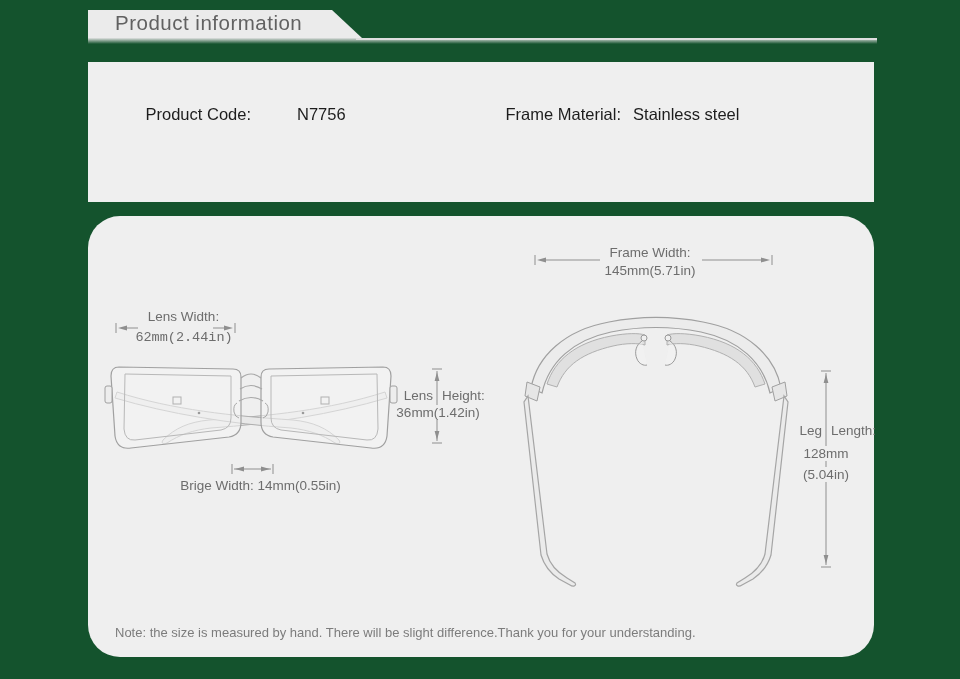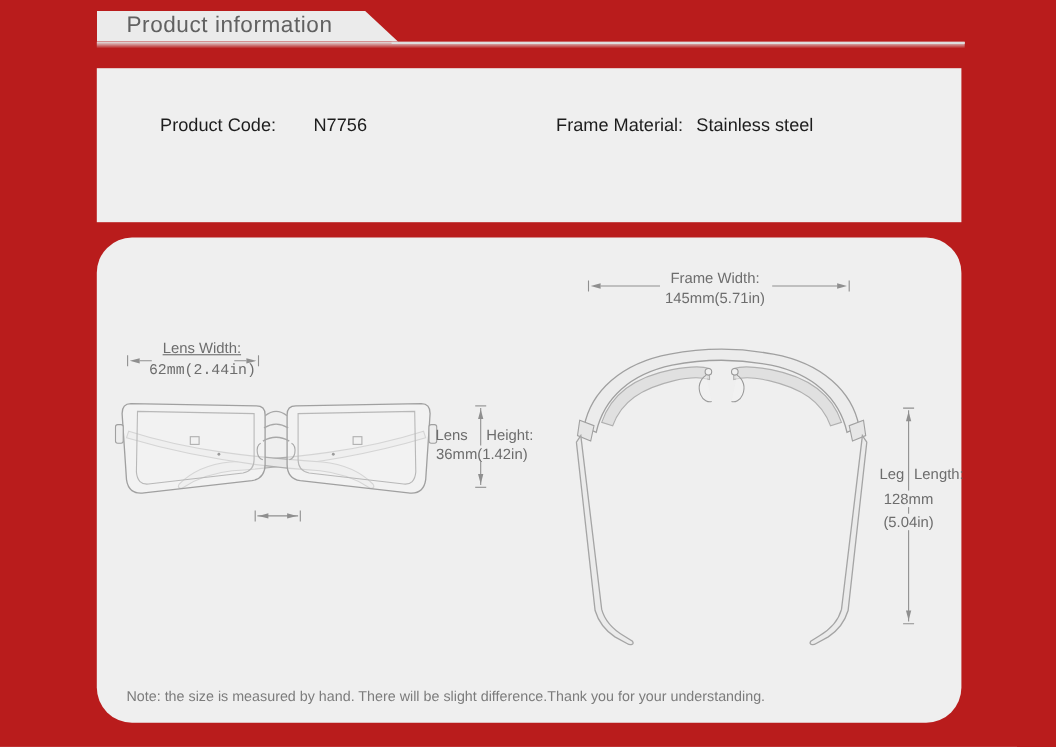--- a/index.html
+++ b/index.html
@@ -1,17 +1,17 @@
 <!DOCTYPE html>
 <html><head>
 <meta charset="utf-8">
 <style>
   html,body{margin:0;padding:0;background:#ffffff;}
   #canvas{
-    position:relative;width:960px;height:679px;background:#b91c1c;overflow:hidden;
+    position:relative;width:960px;height:679px;background:#14532d;overflow:hidden;
     font-family:"Liberation Sans", sans-serif;
   }
   .abs{position:absolute;}
   
   .banner-shadow{left:88px;top:38px;width:789px;height:6px;
     background:linear-gradient(to bottom,#e2e2e2,rgba(255,255,255,0));}
   .banner-line{left:356px;top:38px;width:521px;height:2px;background:#dedede;}
   .banner-shape{left:88px;top:10px;width:282px;height:28px;background:#ebebeb;
     clip-path:polygon(0 0,244px 0,274px 100%,0 100%);}
   .banner-title{left:27px;top:1px;font-size:20.5px;color:#616161;letter-spacing:.5px;white-space:nowrap;}
@@ -37,21 +37,21 @@
 <div id="canvas">
 
   <div class="abs banner-shadow"></div>
   <div class="abs banner-line"></div>
   <div class="abs banner-shape">
     <div class="abs banner-title">Product information</div>
   </div>
 
   <div class="abs info-box">
     <div class="info-cell" style="left:30px;top:24px;">
-      <span>Product Code:</span><span class="val" style="margin-left:34px;">N7756</span>
+      <span>Product Code:</span><span class="val" style="margin-left:46px;">N7756</span>
     </div>
     <div class="info-cell" style="left:390px;top:24px;">
       <span>Frame Material:</span><span class="val" style="margin-left:12px;">Stainless steel</span>
     </div>
   </div>
 
   <div class="abs diagram-box">
 
     <svg class="sketch" style="left:15px;top:140px;" width="296" height="104" viewBox="0 0 296 104">
       <g stroke="#a0a0a0" stroke-width="1.2" fill="none">
@@ -146,27 +146,28 @@
           <line x1="738" y1="157" x2="738" y2="349"></line>
           <polygon points="738,158 735.6,167 740.4,167" stroke="none"></polygon>
           <polygon points="738,348 735.6,339 740.4,339" stroke="none"></polygon>
         </g>
       </g>
     </svg>
 
     <div class="dim-text center" style="left:462px;top:29px;width:200px;">Frame Width:</div>
     <div class="dim-text center" style="left:462px;top:47px;width:200px;">145mm(5.71in)</div>
 
-    <div class="dim-text center" style="left:28px;top:93px;width:135px;text-decoration:underline;">Lens Width:</div>
+    <div class="dim-text center" style="left:28px;top:93px;width:135px;">Lens Width:</div>
     <div class="dim-text center" style="left:26px;top:114px;width:140px;font-family:Liberation Mono, monospace;">62mm(2.44in)</div>
 
-    <div class="dim-text right" style="left:300px;top:172px;width:45px;text-align:center;">Lens</div>
+    <div class="dim-text right" style="left:300px;top:172px;width:45px;">Lens</div>
     <div class="dim-text" style="left:354px;top:172px;width:60px;">Height:</div>
     <div class="dim-text center" style="left:294px;top:189px;width:112px;"><span class="mask">36mm(1.42in)</span></div>
 
+    <div class="dim-text center" style="left:85px;top:262px;width:175px;"><span>Brige Width:</span> <span>14mm(0.55in)</span></div>
 
     <div class="dim-text right" style="left:690px;top:207px;width:44px;">Leg</div>
     <div class="dim-text" style="left:743px;top:207px;width:60px;">Length:</div>
     <div class="dim-text center" style="left:688px;top:230px;width:100px;"><span class="mask">128mm</span></div>
     <div class="dim-text center" style="left:688px;top:251px;width:100px;"><span class="mask">(5.04in)</span></div>
 
     <div class="note-text">Note: the size is measured by hand. There will be slight difference.Thank you for your understanding.</div>
   </div>
 
 </div>

